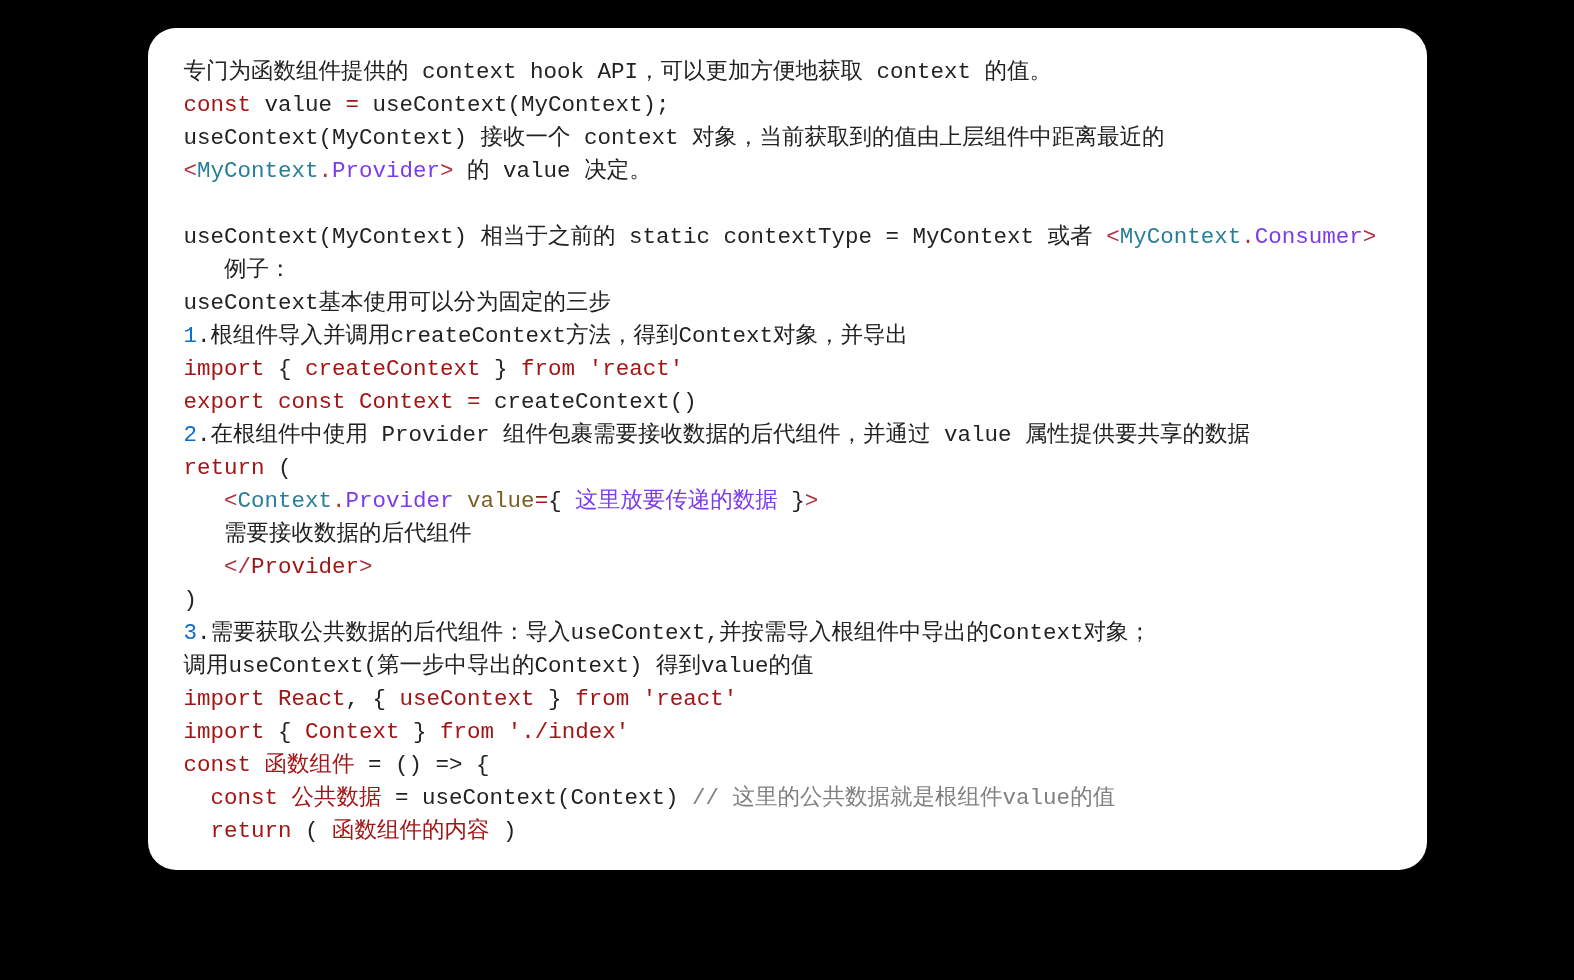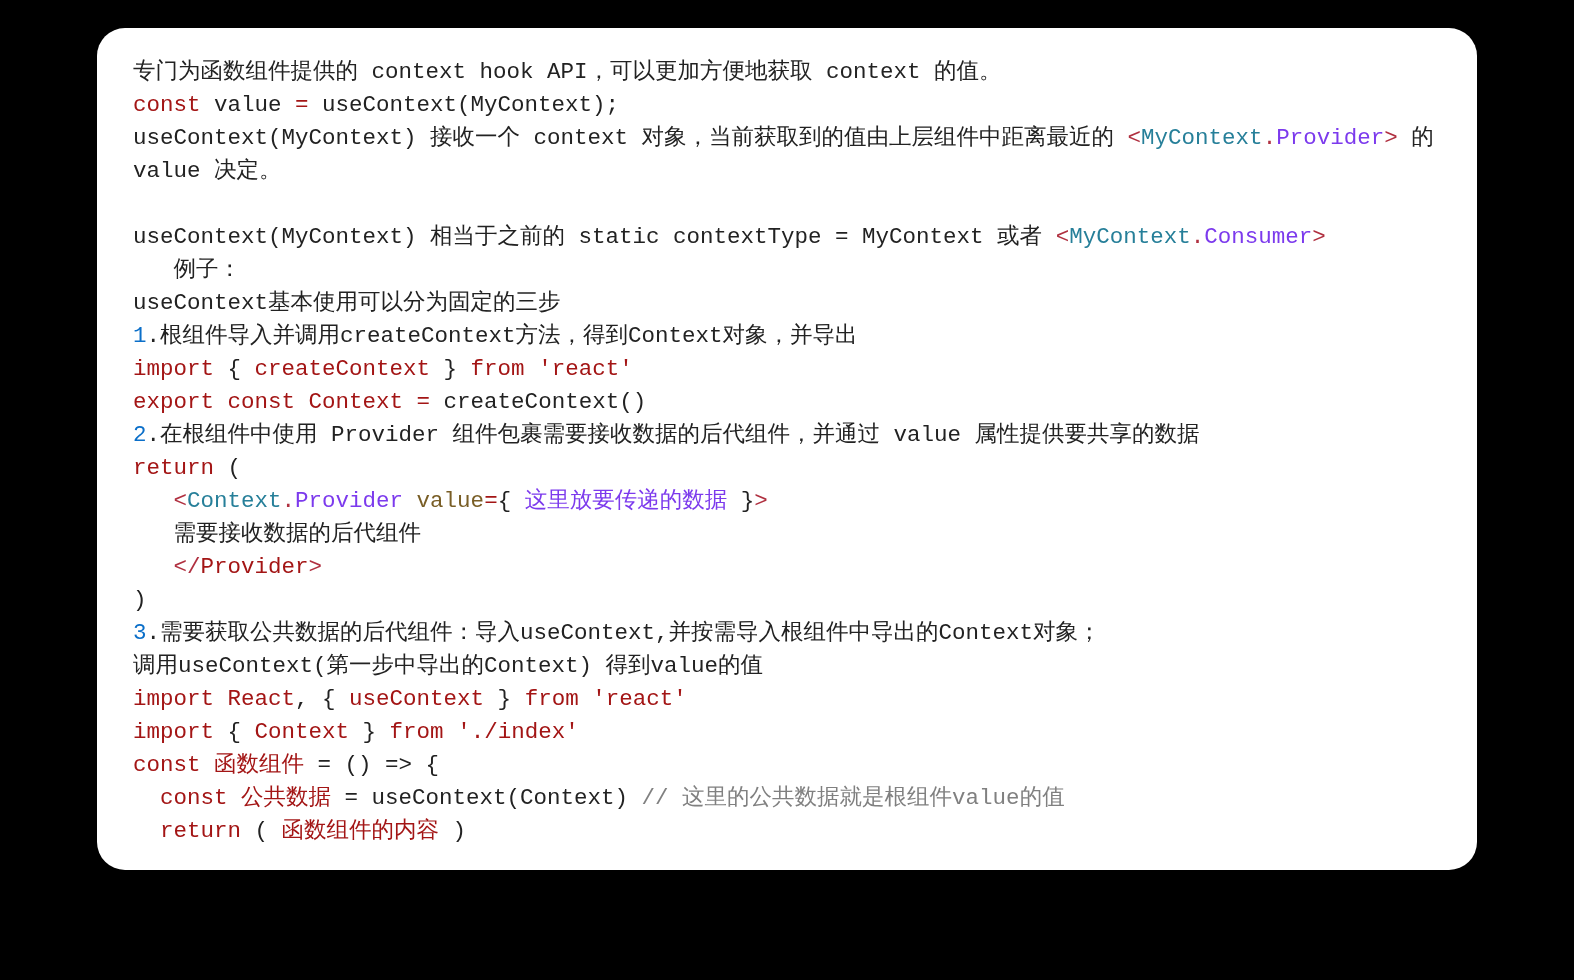--- a/index.html
+++ b/index.html
@@ -8,21 +8,21 @@
     background: #000;
     font-family: "SF Mono", Menlo, Monaco, Consolas, "Courier New", monospace;
     display: flex;
     justify-content: center;
     align-items: flex-start;
   }
   .card {
     background: #fff;
     border-radius: 28px;
     margin: 28px;
-    width: 1380px;
+    width: 1279px;
     box-sizing: border-box;
     padding: 28px 36px 22px 36px;
     overflow: hidden;
   }
   pre {
     margin: 0;
     white-space: pre-wrap;
     word-break: break-word;
     font-size: 22.5px;
     line-height: 33px;

